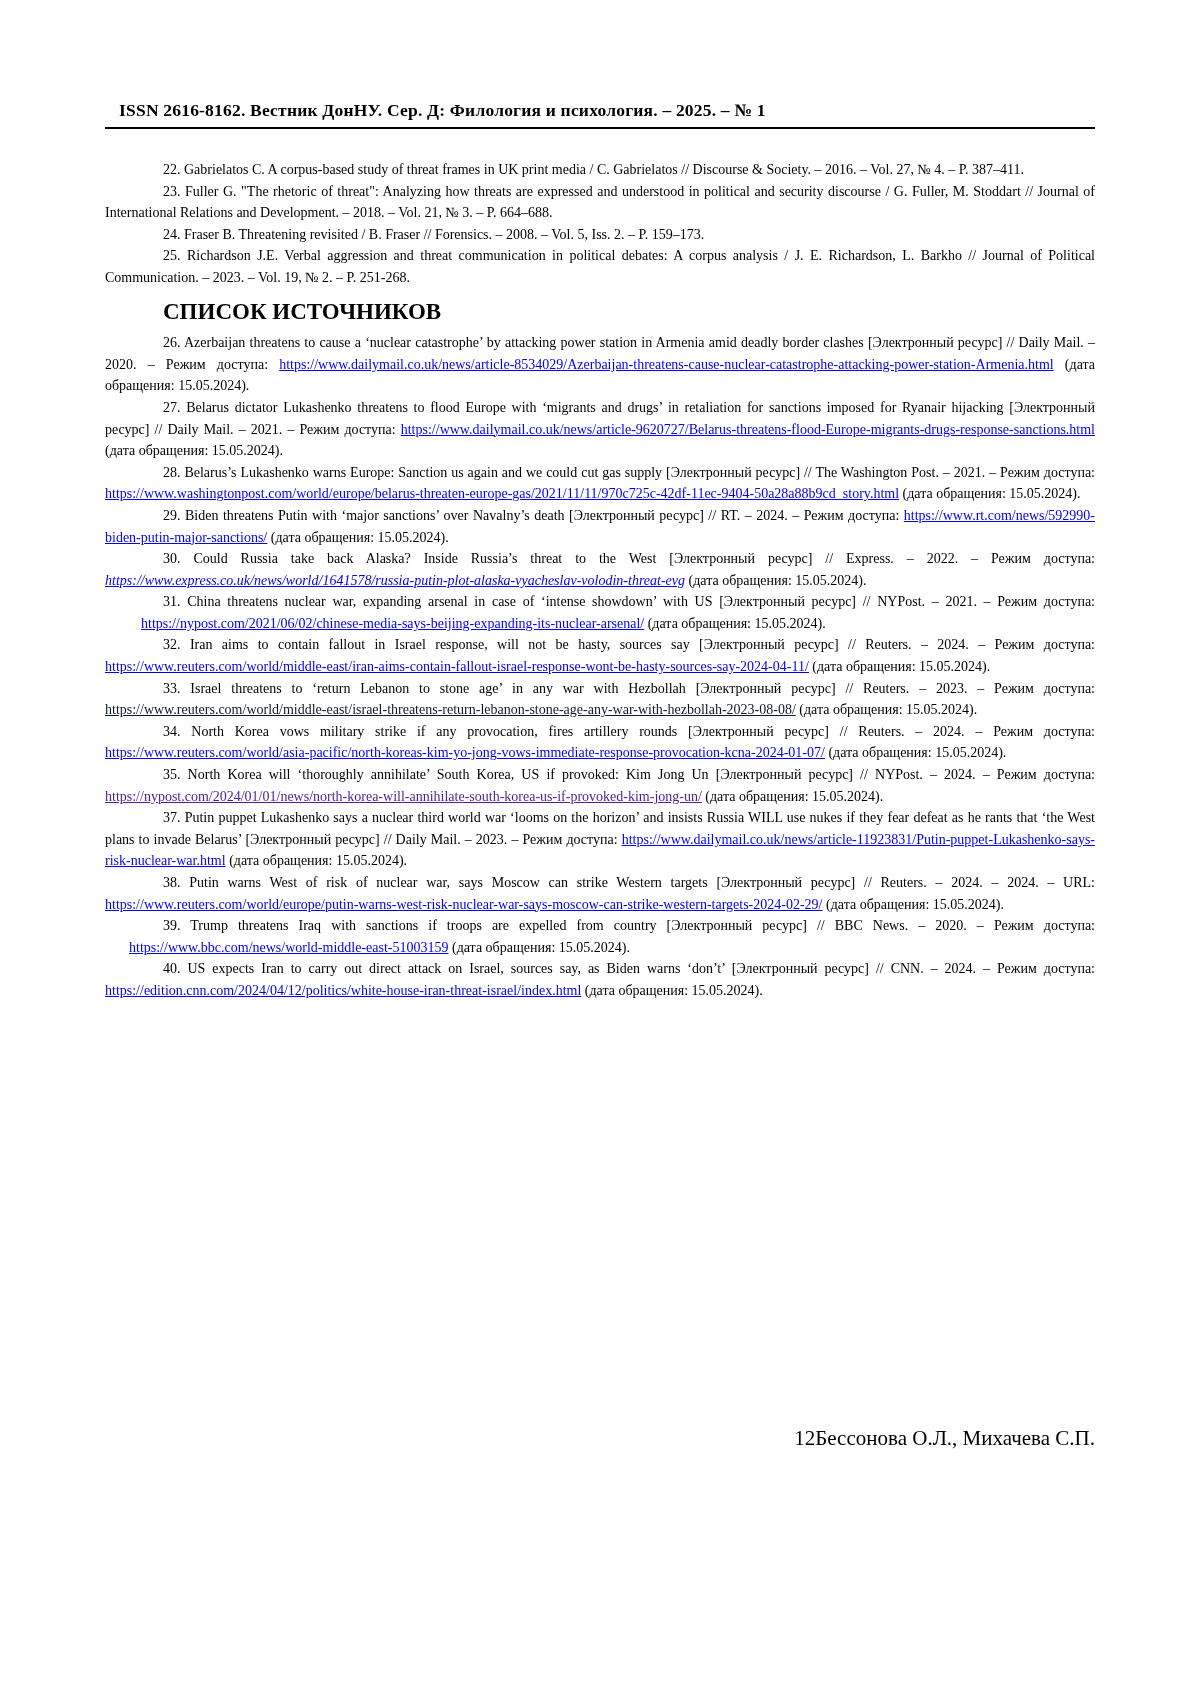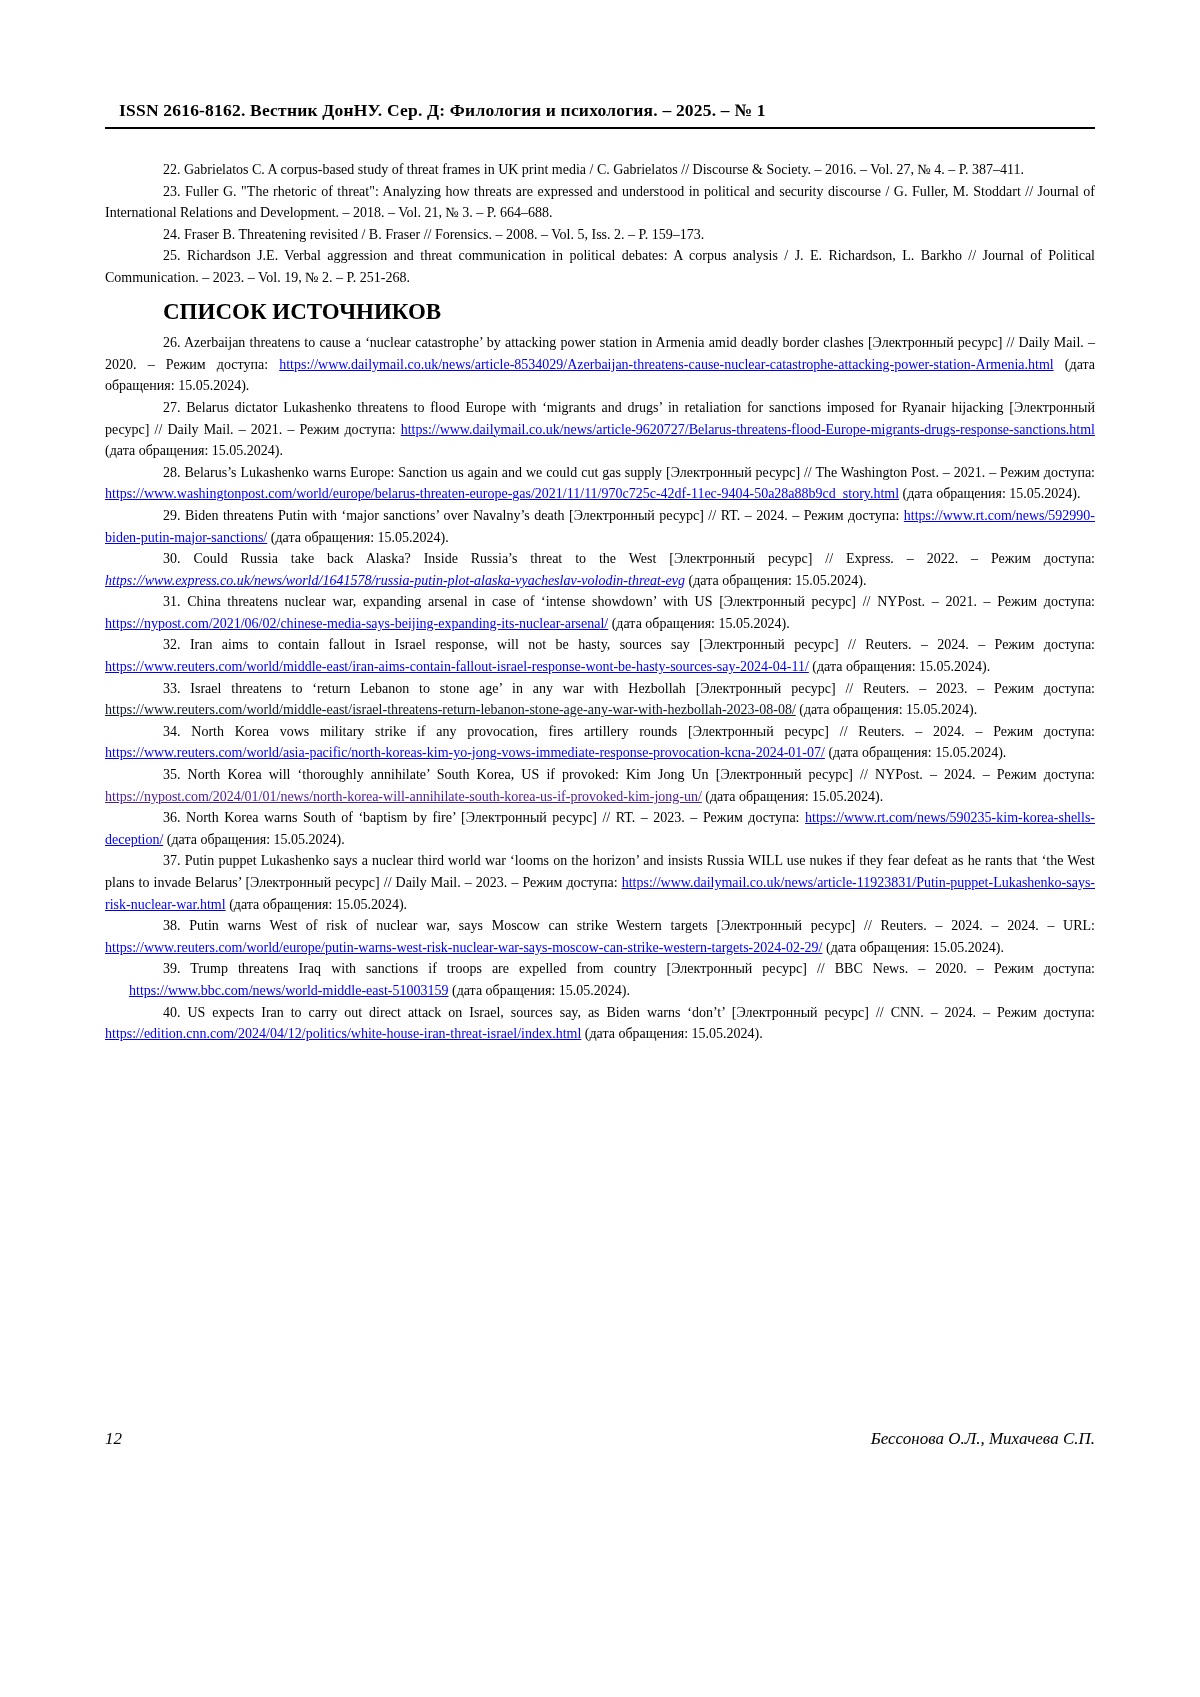--- a/index.html
+++ b/index.html
@@ -37,24 +37,23 @@
   }
   .url {
     text-decoration: underline;
     overflow-wrap: anywhere;
     cursor: pointer;
   }
   .footer {
     position: absolute;
     left: 105px; top: 1428px; width: 990px;
     display: flex;
-    justify-content: space-between;
-    font-size: 17px;
+    justify-content: flex-end;
+    font-size: 21px;
     line-height: 21px;
-    font-style: italic;
   }
 </style>
 </head>
 <body>
 
 <div class="page">
 
   <div class="textblock">
 
     <div class="running-head">ISSN 2616-8162. Вестник ДонНУ. Сер. Д: Филология и психология. – 2025. – № 1</div>
@@ -67,26 +66,25 @@
       </div>
 
     <div class="section-heading">СПИСОК ИСТОЧНИКОВ</div>
 
     <div>
         <p class="para"><span>26. Azerbaijan threatens to cause a ‘nuclear catastrophe’ by attacking power station in Armenia amid deadly border clashes [Электронный ресурс] // Daily Mail. – 2020. – Режим доступа: </span><a class="url" href="#" style="color: rgb(0, 0, 238);">https://www.dailymail.co.uk/news/article-8534029/Azerbaijan-threatens-cause-nuclear-catastrophe-attacking-power-station-Armenia.html</a><span> (дата обращения: 15.05.2024).</span></p>
         <p class="para"><span>27. Belarus dictator Lukashenko threatens to flood Europe with ‘migrants and drugs’ in retaliation for sanctions imposed for Ryanair hijacking [Электронный ресурс] // Daily Mail. – 2021. – Режим доступа: </span><a class="url" href="#" style="color: rgb(0, 0, 238);">https://www.dailymail.co.uk/news/article-9620727/Belarus-threatens-flood-Europe-migrants-drugs-response-sanctions.html</a><span> (дата обращения: 15.05.2024).</span></p>
         <p class="para"><span>28. Belarus’s Lukashenko warns Europe: Sanction us again and we could cut gas supply [Электронный ресурс] // The Washington Post. – 2021. – Режим доступа: </span><a class="url" href="#" style="color: rgb(0, 0, 238);">https://www.washingtonpost.com/world/europe/belarus-threaten-europe-gas/2021/11/11/970c725c-42df-11ec-9404-50a28a88b9cd_story.html</a><span> (дата обращения: 15.05.2024).</span></p>
         <p class="para"><span>29. Biden threatens Putin with ‘major sanctions’ over Navalny’s death [Электронный ресурс] // RT. – 2024. – Режим доступа: </span><a class="url" href="#" style="color: rgb(0, 0, 238);">https://www.rt.com/news/592990-biden-putin-major-sanctions/</a><span> (дата обращения: 15.05.2024).</span></p>
         <p class="para"><span>30. Could Russia take back Alaska? Inside Russia’s threat to the West [Электронный ресурс] // Express. – 2022. – Режим доступа: </span><a class="url" href="#" style="color: rgb(0, 0, 238); font-style: italic;">https://www.express.co.uk/news/world/1641578/russia-putin-plot-alaska-vyacheslav-volodin-threat-evg</a><span> (дата обращения: 15.05.2024).</span></p>
-        <p class="para"><span>31. China threatens nuclear war, expanding arsenal in case of ‘intense showdown’ with US [Электронный ресурс] // NYPost. – 2021. – Режим доступа: </span><a class="url" href="#" style="color: rgb(0, 0, 238);">https://nypost.com/2021/06/02/chinese-media-says-beijing-expanding-its-nuclear-arsenal/</a><span> (дата обращения: 15.05.2024).</span></p>
+        <p class="para"><span>31. China threatens nuclear war, expanding arsenal in case of ‘intense showdown’ with US [Электронный ресурс] // NYPost. – 2021. – Режим доступа: </span><a class="url" href="#" style="color: rgb(0, 0, 238); margin-left: 36px;">https://nypost.com/2021/06/02/chinese-media-says-beijing-expanding-its-nuclear-arsenal/</a><span> (дата обращения: 15.05.2024).</span></p>
         <p class="para"><span>32. Iran aims to contain fallout in Israel response, will not be hasty, sources say [Электронный ресурс] // Reuters. – 2024. – Режим доступа: </span><a class="url" href="#" style="color: rgb(0, 0, 238);">https://www.reuters.com/world/middle-east/iran-aims-contain-fallout-israel-response-wont-be-hasty-sources-say-2024-04-11/</a><span> (дата обращения: 15.05.2024).</span></p>
         <p class="para"><span>33. Israel threatens to ‘return Lebanon to stone age’ in any war with Hezbollah [Электронный ресурс] // Reuters. – 2023. – Режим доступа: </span><a class="url" href="#" style="color: #0f172a; font-family: Liberation Serif, serif;">https://www.reuters.com/world/middle-east/israel-threatens-return-lebanon-stone-age-any-war-with-hezbollah-2023-08-08/</a><span> (дата обращения: 15.05.2024).</span></p>
         <p class="para"><span>34. North Korea vows military strike if any provocation, fires artillery rounds [Электронный ресурс] // Reuters. – 2024. – Режим доступа: </span><a class="url" href="#" style="color: rgb(0, 0, 238);">https://www.reuters.com/world/asia-pacific/north-koreas-kim-yo-jong-vows-immediate-response-provocation-kcna-2024-01-07/</a><span> (дата обращения: 15.05.2024).</span></p>
         <p class="para"><span>35. North Korea will ‘thoroughly annihilate’ South Korea, US if provoked: Kim Jong Un [Электронный ресурс] // NYPost. – 2024. – Режим доступа: </span><a class="url" href="#" style="color: #4c1d95;">https://nypost.com/2024/01/01/news/north-korea-will-annihilate-south-korea-us-if-provoked-kim-jong-un/</a><span> (дата обращения: 15.05.2024).</span></p>
-        <p class="para"><span>36. North Korea warns South of ‘baptism by fire’ [Электронный ресурс] // RT. – 2023. – Режим доступа: </span><a class="url" href="#" style="color: rgb(0, 0, 238);">https://www.rt.com/news/590235-kim-korea-shells-deception/</a><span> (дата обращения: 15.05.2024).</span></p>
         <p class="para"><span>37. Putin puppet Lukashenko says a nuclear third world war ‘looms on the horizon’ and insists Russia WILL use nukes if they fear defeat as he rants that ‘the West plans to invade Belarus’ [Электронный ресурс] // Daily Mail. – 2023. – Режим доступа: </span><a class="url" href="#" style="color: rgb(0, 0, 238);">https://www.dailymail.co.uk/news/article-11923831/Putin-puppet-Lukashenko-says-risk-nuclear-war.html</a><span> (дата обращения: 15.05.2024).</span></p>
         <p class="para"><span>38. Putin warns West of risk of nuclear war, says Moscow can strike Western targets [Электронный ресурс] // Reuters. – 2024. – 2024. – URL: </span><a class="url" href="#" style="color: rgb(0, 0, 238);">https://www.reuters.com/world/europe/putin-warns-west-risk-nuclear-war-says-moscow-can-strike-western-targets-2024-02-29/</a><span> (дата обращения: 15.05.2024).</span></p>
         <p class="para"><span>39. Trump threatens Iraq with sanctions if troops are expelled from country [Электронный ресурс] // BBC News. – 2020. – Режим доступа: </span><a class="url" href="#" style="color: rgb(0, 0, 238); padding-left: 24px;">https://www.bbc.com/news/world-middle-east-51003159</a><span> (дата обращения: 15.05.2024).</span></p>
         <p class="para"><span>40. US expects Iran to carry out direct attack on Israel, sources say, as Biden warns ‘don’t’ [Электронный ресурс] // CNN. – 2024. – Режим доступа: </span><a class="url" href="#" style="color: rgb(0, 0, 238);">https://edition.cnn.com/2024/04/12/politics/white-house-iran-threat-israel/index.html</a><span> (дата обращения: 15.05.2024).</span></p>
       </div>
 
   </div>
 
   <div class="footer">
     <span>12</span>

